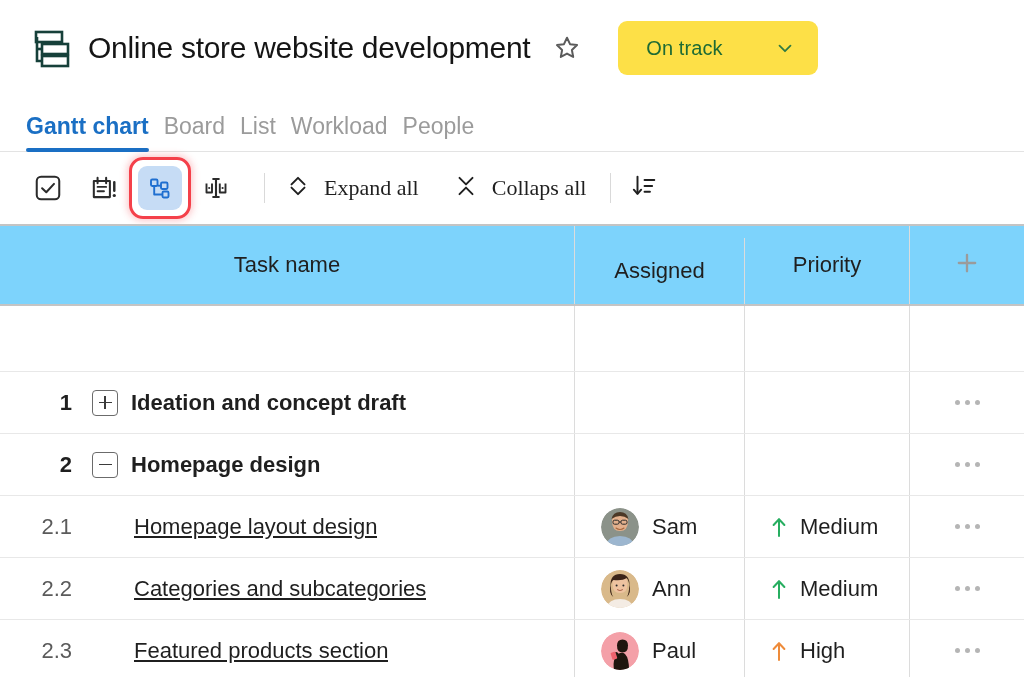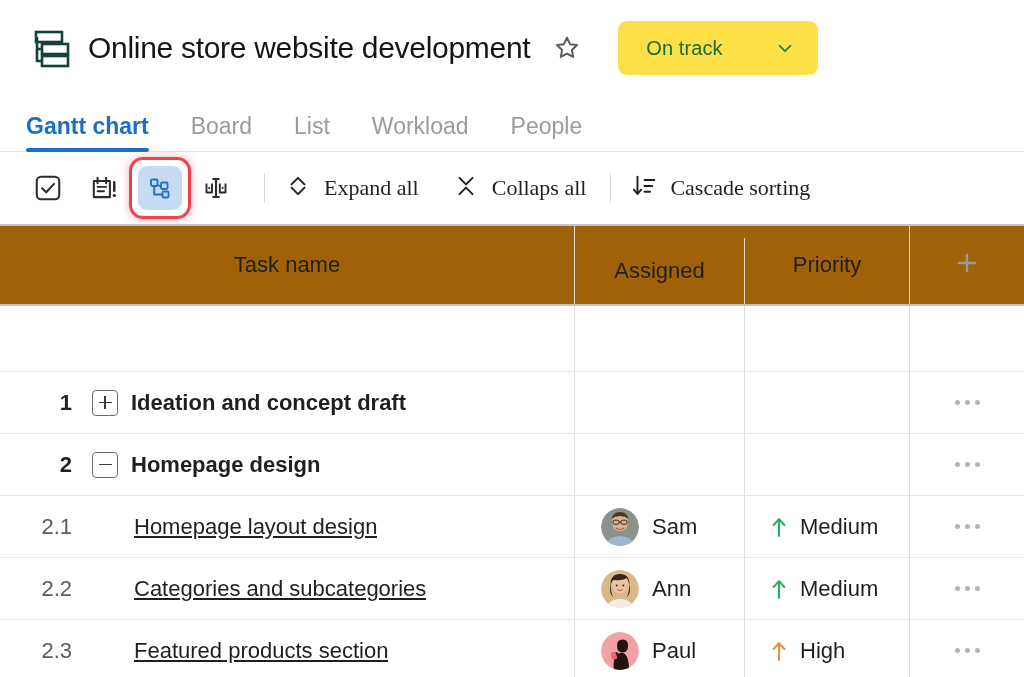--- a/index.html
+++ b/index.html
@@ -55,21 +55,21 @@
     letter-spacing:0.1px;
   }
   .status-badge .chev { margin-left:26px; display:flex; align-items:center; }
 
   
   .tabs {
     height:56px;
     display:flex;
     align-items:flex-end;
     padding-left:26px;
-    gap:42px;
+    gap:15px;
     border-bottom:1px solid #e3e3e3;
     flex:0 0 auto;
   }
   .tab {
     font-size:23px;
     color:#9b9b9b;
     padding-bottom:11px;
     cursor:pointer;
     position:relative;
     white-space:nowrap;
@@ -143,21 +143,21 @@
     position:relative;
   }
   .row {
     display:flex;
     border-bottom:1px solid #e8e8e8;
     height:62px;
     align-items:stretch;
   }
   .row.head {
     height:80px;
-    background:#a16207;
+    background:#7dd3fc;
     border-bottom:2px solid #c4c4c4;
   }
   .row.blank { height:66px; border-bottom:1px solid #e8e8e8; }
 
   .c-task   { width:575px; display:flex; align-items:center; border-right:1px solid #dcdcdc; }
   .c-assign { width:170px; display:flex; align-items:center; border-right:1px solid #dcdcdc; padding-left:26px; }
   .c-prio   { width:165px; display:flex; align-items:center; border-right:1px solid #dcdcdc; padding-left:24px; }
   .c-plus   { width:114px; display:flex; align-items:center; justify-content:center; }
 
   .row.head .c-task   { justify-content:center; }
@@ -326,21 +326,20 @@
     <div class="tdivider"></div>
 
     <div class="taction">
       <span>
         <svg viewBox="0 0 24 24" width="26" height="26">
           <path d="M6 3.5 V19" stroke="#1f1f1f" stroke-width="1.8" stroke-linecap="round"></path>
           <path d="M2.6 15.4 L6 19.2 L9.4 15.4" fill="none" stroke="#1f1f1f" stroke-width="1.8" stroke-linecap="round" stroke-linejoin="round"></path>
           <path d="M12.5 6.5 h9 M12.5 12 h7 M12.5 17.3 h5" stroke="#1f1f1f" stroke-width="1.8" stroke-linecap="round"></path>
         </svg>
       </span>
-      <span class="txt">Cascade sorting</span>
     </div>
   </div>
 
   <div class="grid">
 
     <div class="row head">
       <div class="c-task">
         <span class="hcell">Task name</span>
       </div>
       <div class="c-assign">

